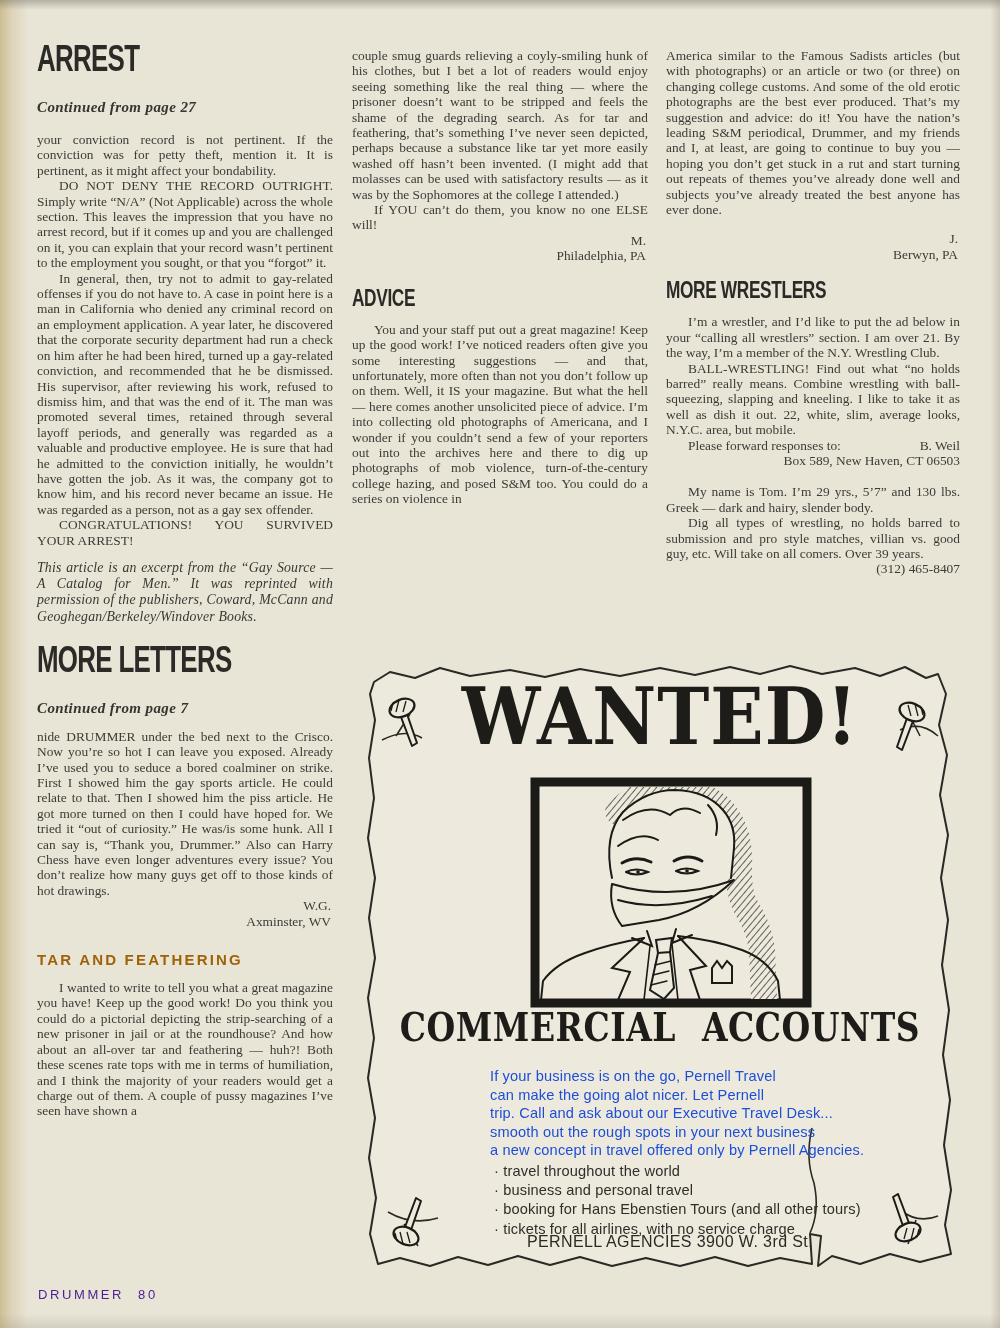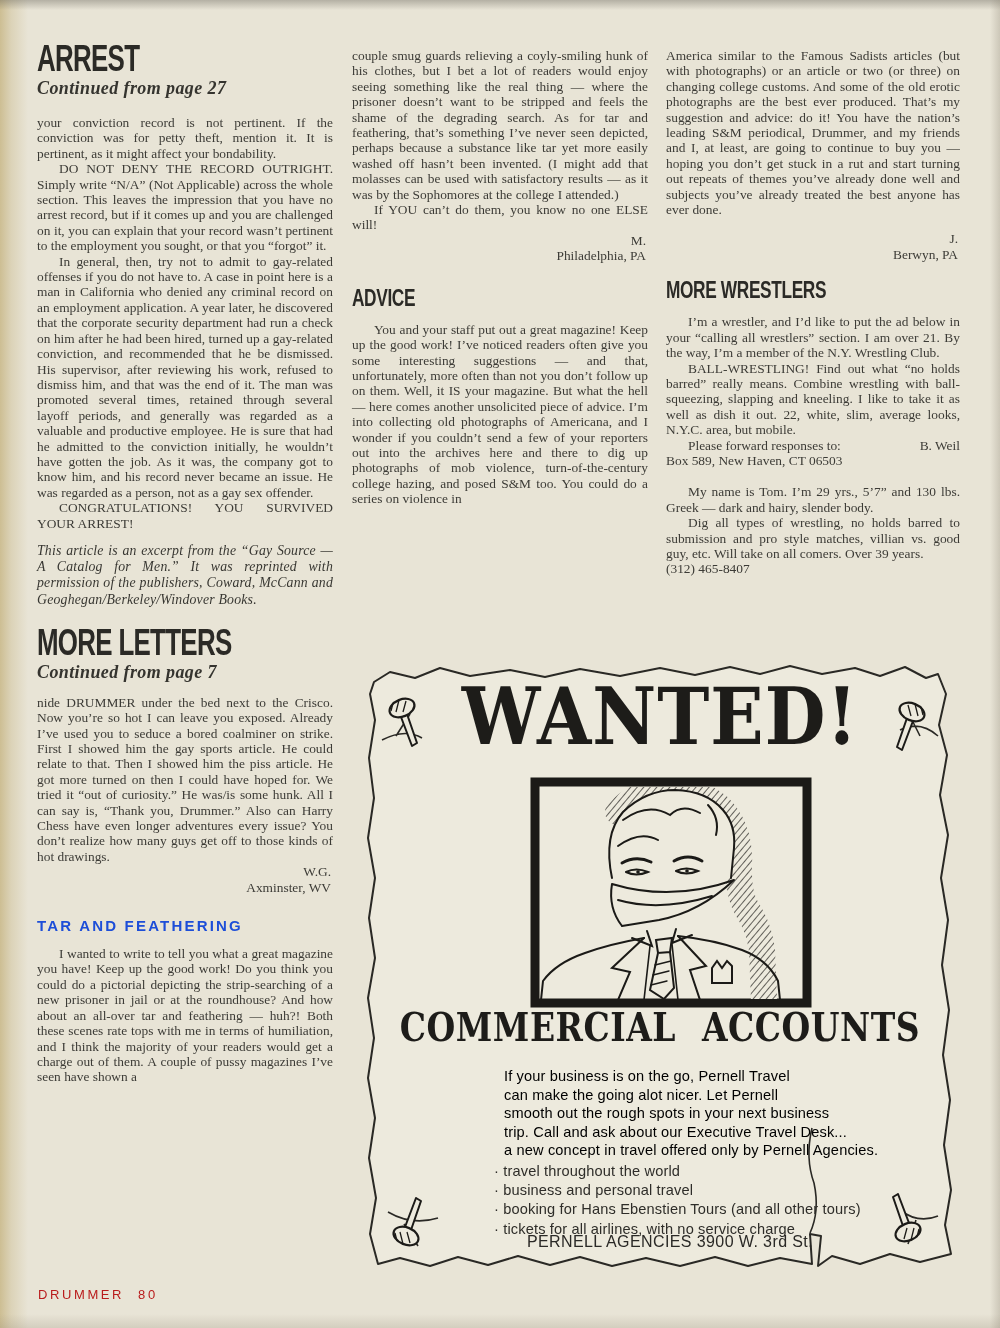--- a/index.html
+++ b/index.html
@@ -22,52 +22,52 @@
   .col1{left:37px;width:296px;}
   .col2{left:352px;width:296px;}
   .col3{left:666px;width:294px;}
 
   .h-big{display:inline-block;font-family:"Liberation Sans",sans-serif;font-weight:700;
     font-size:37px;line-height:1;color:#2b2a26;transform:scaleX(.70);transform-origin:0 50%;
     letter-spacing:-1px;white-space:nowrap;}
   .h-med{display:inline-block;font-family:"Liberation Sans",sans-serif;font-weight:700;
     font-size:24px;line-height:1;color:#2b2a26;transform:scaleX(.72);transform-origin:0 50%;
     letter-spacing:-.5px;white-space:nowrap;}
-  .continued{font-style:italic;font-weight:700;font-size:18px;letter-spacing:.4px;color:#35342f;margin-top:1px;font-family:Liberation Serif, serif;}
+  .continued{font-style:italic;font-weight:700;font-size:15px;letter-spacing:.4px;color:#35342f;margin-top:22px;font-family:Liberation Serif, serif;}
   .subhead{font-family:"Liberation Sans",sans-serif;font-weight:700;font-size:15px;
-    letter-spacing:2.2px;color:#1d4ed8;}
+    letter-spacing:2.2px;color:#a16207;}
 
   p{margin:0;text-align:justify;font-size:13.4px;line-height:15.4px;}
   p.ind{text-indent:22px;}
   p.first{margin-top:8px;}
   .gap-s{margin-top:12px;}
   .gap-m{margin-top:16px;}
   .gap-l{margin-top:22px;}
   .sig{text-align:right;font-size:13.4px;line-height:15.4px;padding-right:2px;}
   .excerpt{font-style:italic;font-size:13.8px;line-height:16.2px;letter-spacing:.2px;color:#383732;margin-top:12px;text-align:justify;}
   .split{display:flex;justify-content:space-between;padding-left:22px;text-indent:0;gap:44px;}
-  .r{}
+  .r{text-align:right;}
 
   .footer{position:absolute;left:38px;bottom:26px;font-family:"Liberation Sans",sans-serif;
-    font-size:13px;letter-spacing:2.6px;color:#b91c1c;}
+    font-size:13px;letter-spacing:2.6px;color:#4c1d95;}
   .footer .pgnum{margin-left:14px;}
 
   
   .poster{position:absolute;left:360px;top:650px;width:600px;height:648px;}
   .poster svg{position:absolute;left:0;top:0;}
   .poster-text{position:absolute;color:#1d1c19;}
   .wanted{left:0;right:0;top:28px;text-align:center;
     font-family:"DejaVu Serif",serif;font-weight:700;font-size:70px;line-height:1;
     letter-spacing:1px;transform:scaleY(1.12);transform-origin:50% 0;}
   .commercial{left:0;right:0;top:358px;text-align:center;white-space:nowrap;
     font-family:"DejaVu Serif",serif;font-weight:700;font-size:33px;line-height:1;
     letter-spacing:.5px;word-spacing:14px;transform:scaleY(1.18);transform-origin:50% 0;}
-  .ad-copy{left:144px;top:417px;width:390px;
+  .ad-copy{left:130px;top:417px;width:390px;
     font-family:"Liberation Sans",sans-serif;font-size:14.6px;line-height:18.6px;
-    letter-spacing:.15px;color:#000000;}
+    letter-spacing:.15px;color:#1d4ed8;}
   .ad-bullets{left:134px;top:512px;width:400px;
     font-family:"Liberation Sans",sans-serif;font-size:14.6px;line-height:19.2px;
     letter-spacing:.15px;color:#2e2d29;}
   .ad-bullets .b::before{content:"· ";}
   .ad-address{left:60px;top:582px;width:500px;text-align:center;
     font-family:"Liberation Sans",sans-serif;font-size:16px;line-height:19px;
     letter-spacing:.4px;color:#2a2926;}
 </style>
 </head>
 <body>
@@ -179,22 +179,22 @@
           <path d="M 352 318 L 352 333 L 372 333 L 372 316 M 352 318 L 357 311 L 362 318 L 367 311 L 372 316"></path>
         </g>
       </g>
     </svg>
 
     <div class="poster-text wanted">WANTED!</div>
     <div class="poster-text commercial">COMMERCIAL ACCOUNTS</div>
     <div class="poster-text ad-copy">
       <div>If your business is on the go, Pernell Travel</div>
       <div>can make the going alot nicer.  Let Pernell</div>
+      <div>trip. Call and ask about our Executive Travel Desk...</div>
       <div>smooth out the rough spots in your next business</div>
-      <div>trip. Call and ask about our Executive Travel Desk...</div>
       <div>a new concept in travel offered only by Pernell Agencies.</div>
     </div>
     <div class="poster-text ad-bullets">
       <div class="b">travel throughout the world</div>
       <div class="b">business and personal travel</div>
       <div class="b">booking for Hans Ebenstien Tours (and all other tours)</div>
       <div class="b">tickets for all airlines, with no service charge</div>
     </div>
     <div class="poster-text ad-address">
       <div>PERNELL AGENCIES 3900 W. 3rd St.</div>

